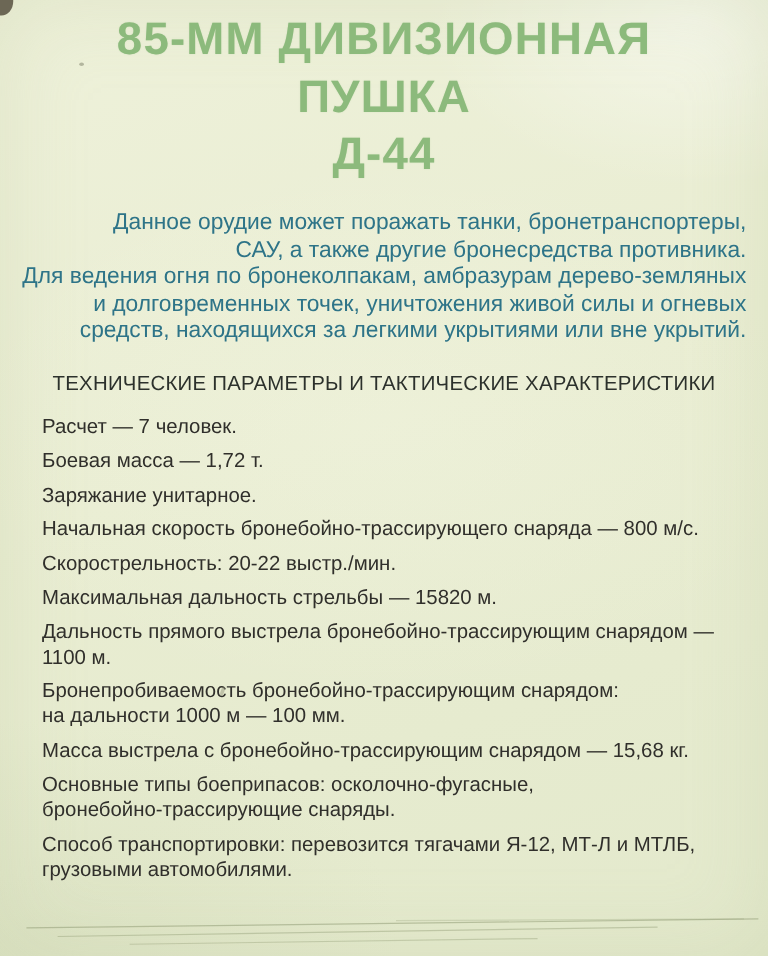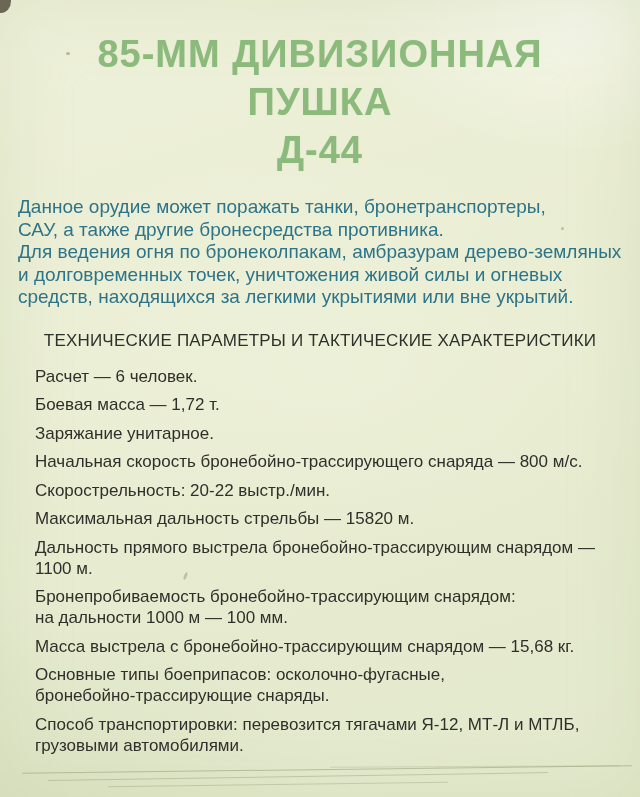--- a/index.html
+++ b/index.html
@@ -16,36 +16,36 @@
     background:
       radial-gradient(ellipse 320px 200px at 90% 2%, rgba(255,255,255,0.45), rgba(255,255,255,0) 70%),
       radial-gradient(ellipse 420px 260px at 6% 98%, rgba(205,214,178,0.35), rgba(205,214,178,0) 70%),
       radial-gradient(ellipse 500px 300px at 50% 45%, rgba(248,250,235,0.25), rgba(248,250,235,0) 75%),
       linear-gradient(163deg, #eef1da 0%, #e9edd2 45%, #e3e9cc 100%);
     box-shadow: inset 0 0 70px rgba(185,196,155,0.28);
   }
 
   
   .title-block {
-    padding-top: 30px;
+    padding-top: 9px;
     text-align: center;
   }
   .title-line {
     font-size: 38px;
     line-height: 48px;
     font-weight: bold;
     letter-spacing: 1px;
     color: #8cba7c;
     text-shadow: 0 0 1px rgba(140,186,124,0.35);
   }
 
   
   .intro {
     margin: 22px 18px 0 18px;
-    text-align: left;
+    text-align: right;
     white-space: pre-line;
     font-size: 19px;
     line-height: 22.5px;
     color: #2e7488;
   }
 
   
   .specs-heading {
     margin: 21px 10px 0 10px;
     text-align: center;
@@ -118,21 +118,21 @@
 
   <p class="intro">Данное орудие может поражать танки, бронетранспортеры,
 САУ, а также другие бронесредства противника.
 Для ведения огня по бронеколпакам, амбразурам дерево-земляных
 и долговременных точек, уничтожения живой силы и огневых
 средств, находящихся за легкими укрытиями или вне укрытий.</p>
 
   <h2 class="specs-heading">ТЕХНИЧЕСКИЕ ПАРАМЕТРЫ И ТАКТИЧЕСКИЕ ХАРАКТЕРИСТИКИ</h2>
 
   <ul class="specs">
-    <li>Расчет — 6 человек.</li>
+    <li>Расчет — 7 человек.</li>
     <li>Боевая масса — 1,72 т.</li>
     <li>Заряжание унитарное.</li>
     <li>Начальная скорость бронебойно-трассирующего снаряда — 800 м/с.</li>
     <li>Скорострельность: 20-22 выстр./мин.</li>
     <li>Максимальная дальность стрельбы — 15820 м.</li>
     <li>Дальность прямого выстрела бронебойно-трассирующим снарядом — 1100 м.</li>
     <li>Бронепробиваемость бронебойно-трассирующим снарядом:
 на дальности 1000 м — 100 мм.</li>
     <li>Масса выстрела с бронебойно-трассирующим снарядом — 15,68 кг.</li>
     <li>Основные типы боеприпасов: осколочно-фугасные,

